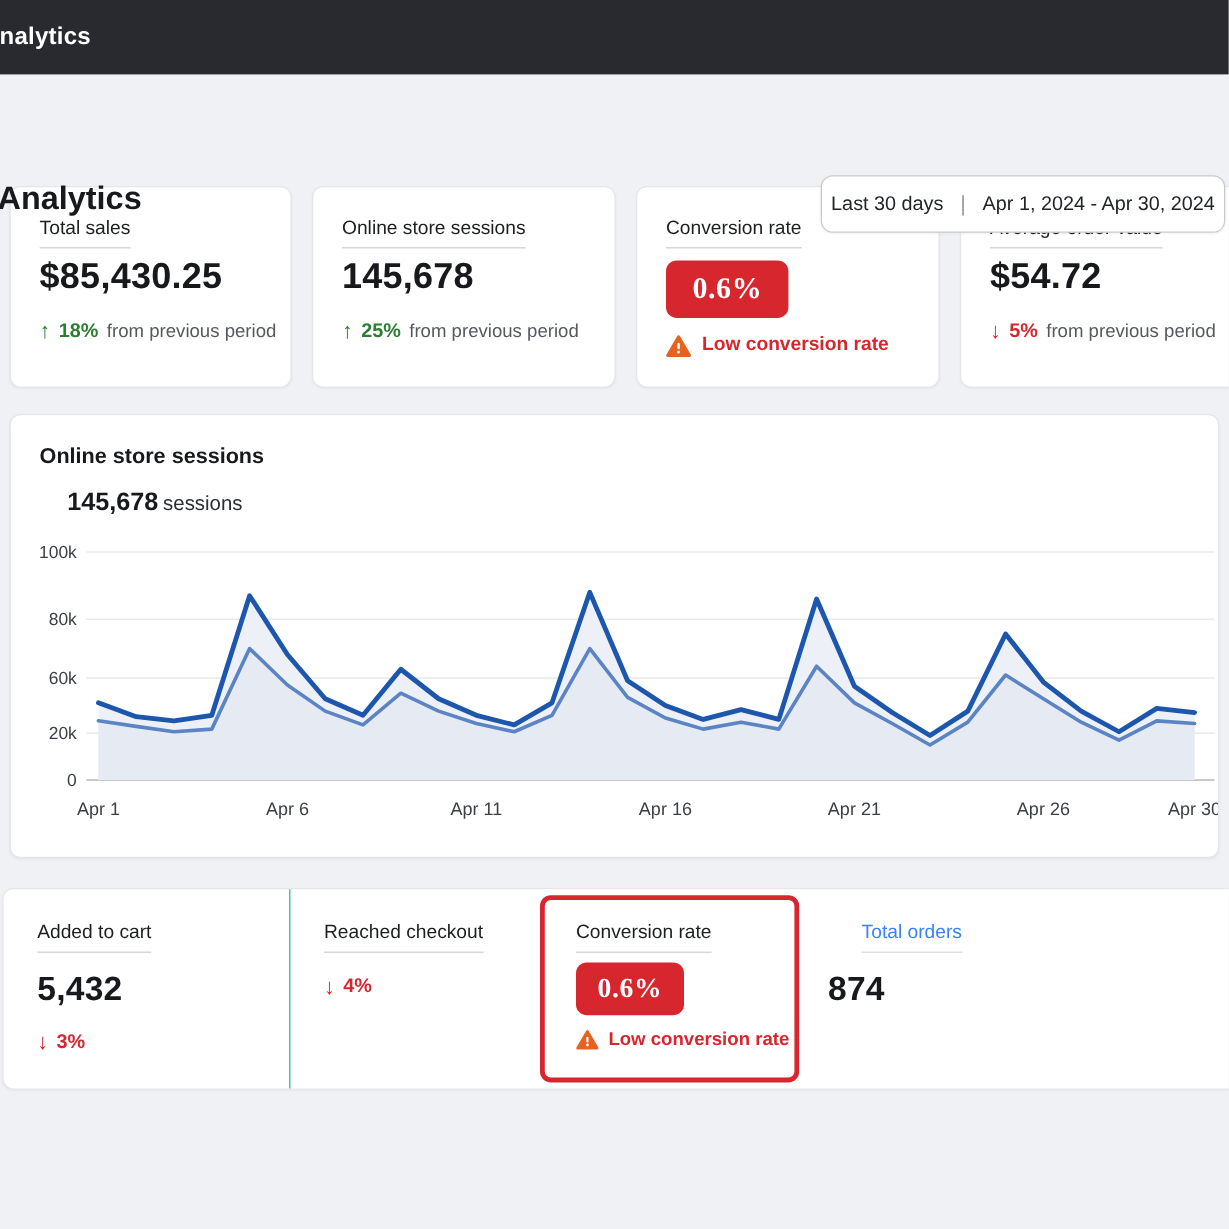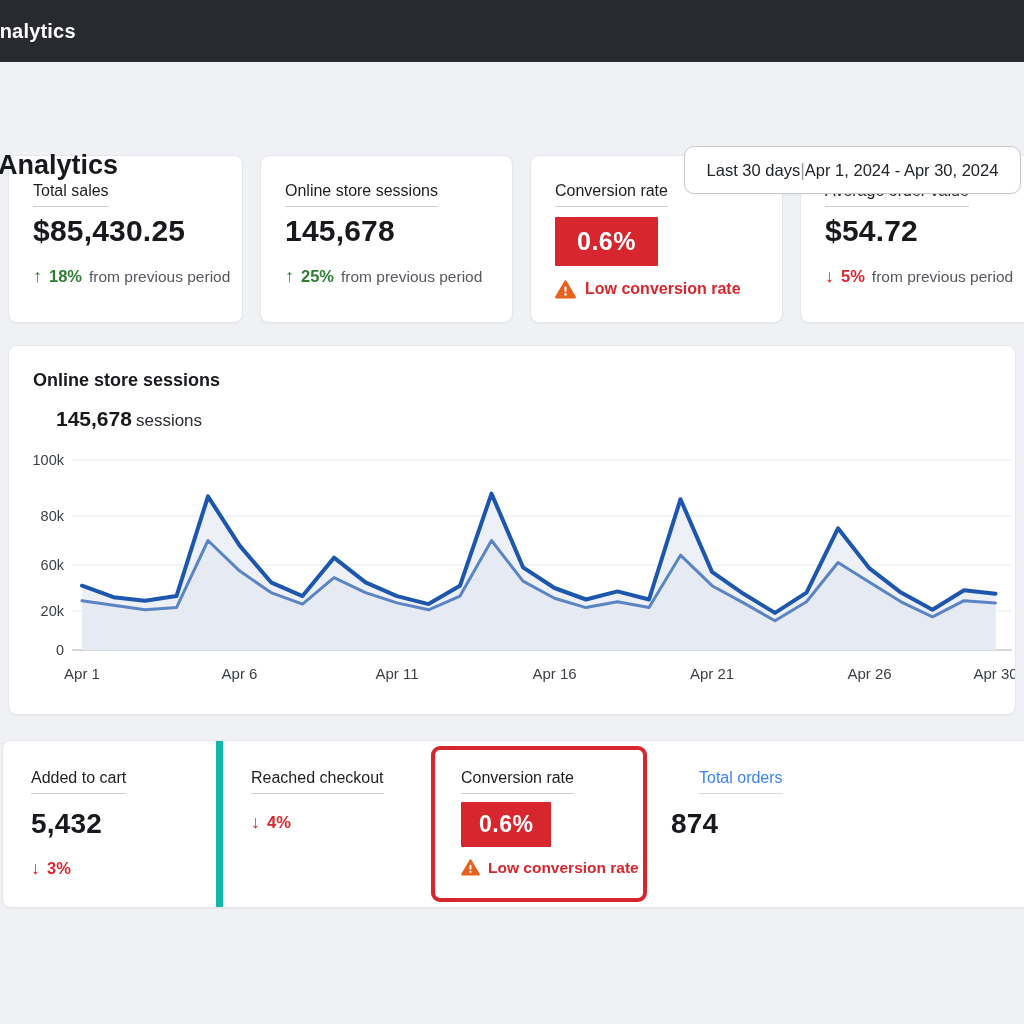--- a/index.html
+++ b/index.html
@@ -21,21 +21,21 @@
   
   .page { position: relative; width: 1024px; }
   .page-header { position: relative; height: 93px; }
   .page-title {
     position: absolute; left: -2px; top: 88px; font-size: 27px; font-weight: 700;
     color: #17191c;
   }
   .date-pill {
     position: absolute; left: 684px; top: 84px; width: 337px; height: 48px;
     background: #fff; border: 1px solid #c8cacd; border-radius: 10px;
-    display: flex; align-items: center; justify-content: center; gap: 0;
+    display: flex; align-items: center; justify-content: center; gap: 14px;
     font-size: 16.5px; color: #212428; box-shadow: 0 1px 2px rgba(0,0,0,.05);
     white-space: nowrap; cursor: pointer;
   }
   .date-pill .sep { color: #9a9da2; font-weight: 300; font-size: 18px; }
   
   .card {
     background: #fff; border: 1px solid #e5e6e9; border-radius: 9px;
     box-shadow: 0 1px 2px rgba(0,0,0,.04);
   }
   .m-label {
@@ -50,36 +50,37 @@
   .m-delta.up .arrow, .m-delta.up .pct { color: #2e7d32; }
   .m-delta.down .arrow, .m-delta.down .pct { color: #d7262e; }
   
   .metric-row {
     display: grid; grid-template-columns: 235px 253px 253px 260px; gap: 17px;
     margin-left: 8px; width: 1060px;
   }
   .metric-card { height: 168px; padding: 26px 20px 0 24px; cursor: pointer; }
   .badge {
     display: inline-block; background: #d7262e; color: #fff; font-weight: 700;
-    font-size: 25px; padding: 10px 22px; border-radius: 1px; margin-top: 10px;
+    font-size: 25px; padding: 10px 22px; border-radius: 9px; margin-top: 10px;
     letter-spacing: .5px;
+    font-family: Liberation Serif, serif;
   }
   .warn-row { display: flex; align-items: flex-start; gap: 9px; margin-top: 14px; }
   .warn-text { color: #d7262e; font-weight: 700; font-size: 16px; }
   
   .chart-card { margin: 22px 8px 0 8px; width: 1008px; height: 370px; padding: 24px 0 0 24px; overflow: hidden; }
   .chart-title { font-size: 18px; font-weight: 700; color: #17191c; }
   .chart-sub { margin-top: 16px; margin-left: 23px; }
   .chart-sub .big { font-size: 21px; font-weight: 700; color: #17191c; }
   .chart-sub .unit { font-size: 17px; color: #2a2d31; margin-left: 4px; }
   .chart-wrap { margin: 12px 0 0 -24px; }
   
   .funnel-card { margin-top: 25px; margin-left: 2px; width: 1030px; height: 168px; display: flex; border-radius: 9px; }
   .funnel-cell { padding: 28px 0 0 28px; }
-  .cell-1 { width: 220px; border-right: 7px solid #14b8a6; }
+  .cell-1 { width: 239px; border-right: 1px solid #14b8a6; }
   .cell-2 { width: 208px; }
   .cell-3 {
     width: 216px; margin: 5px 0; border: 4px solid #d7262e; border-radius: 9px;
     padding: 19px 0 0 26px;
   }
   .cell-4 { flex: 1; padding-left: 24px; }
   .funnel-cell .m-value, .cell-3 .m-value { font-size: 28px; margin-top: 14px; }
   .cell-3 .badge { font-size: 23px; padding: 9px 18px; margin-top: 8px; }
   .cell-3 .warn-text { font-size: 15.5px; }
   .cell-3 .warn-row { margin-top: 12px; gap: 8px; }

